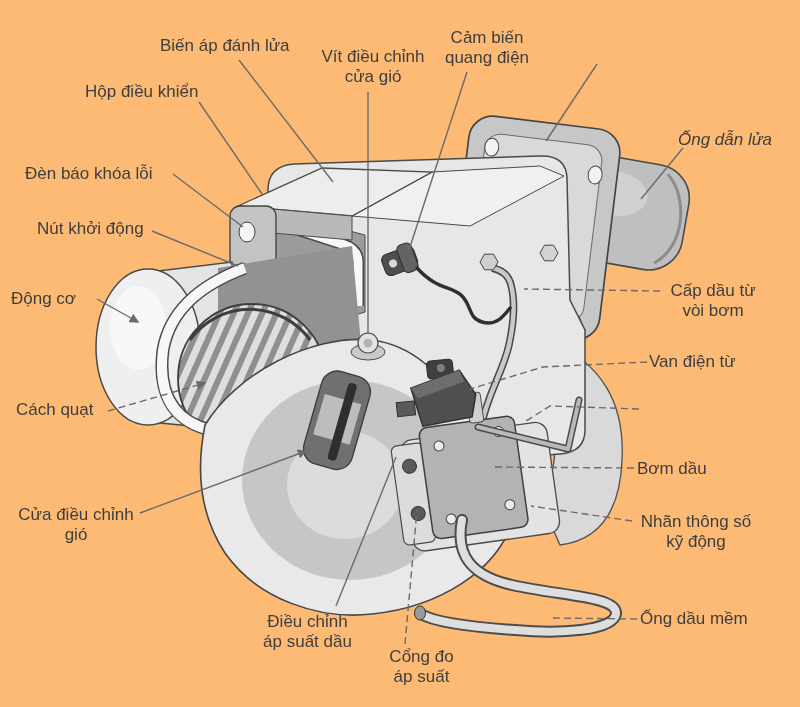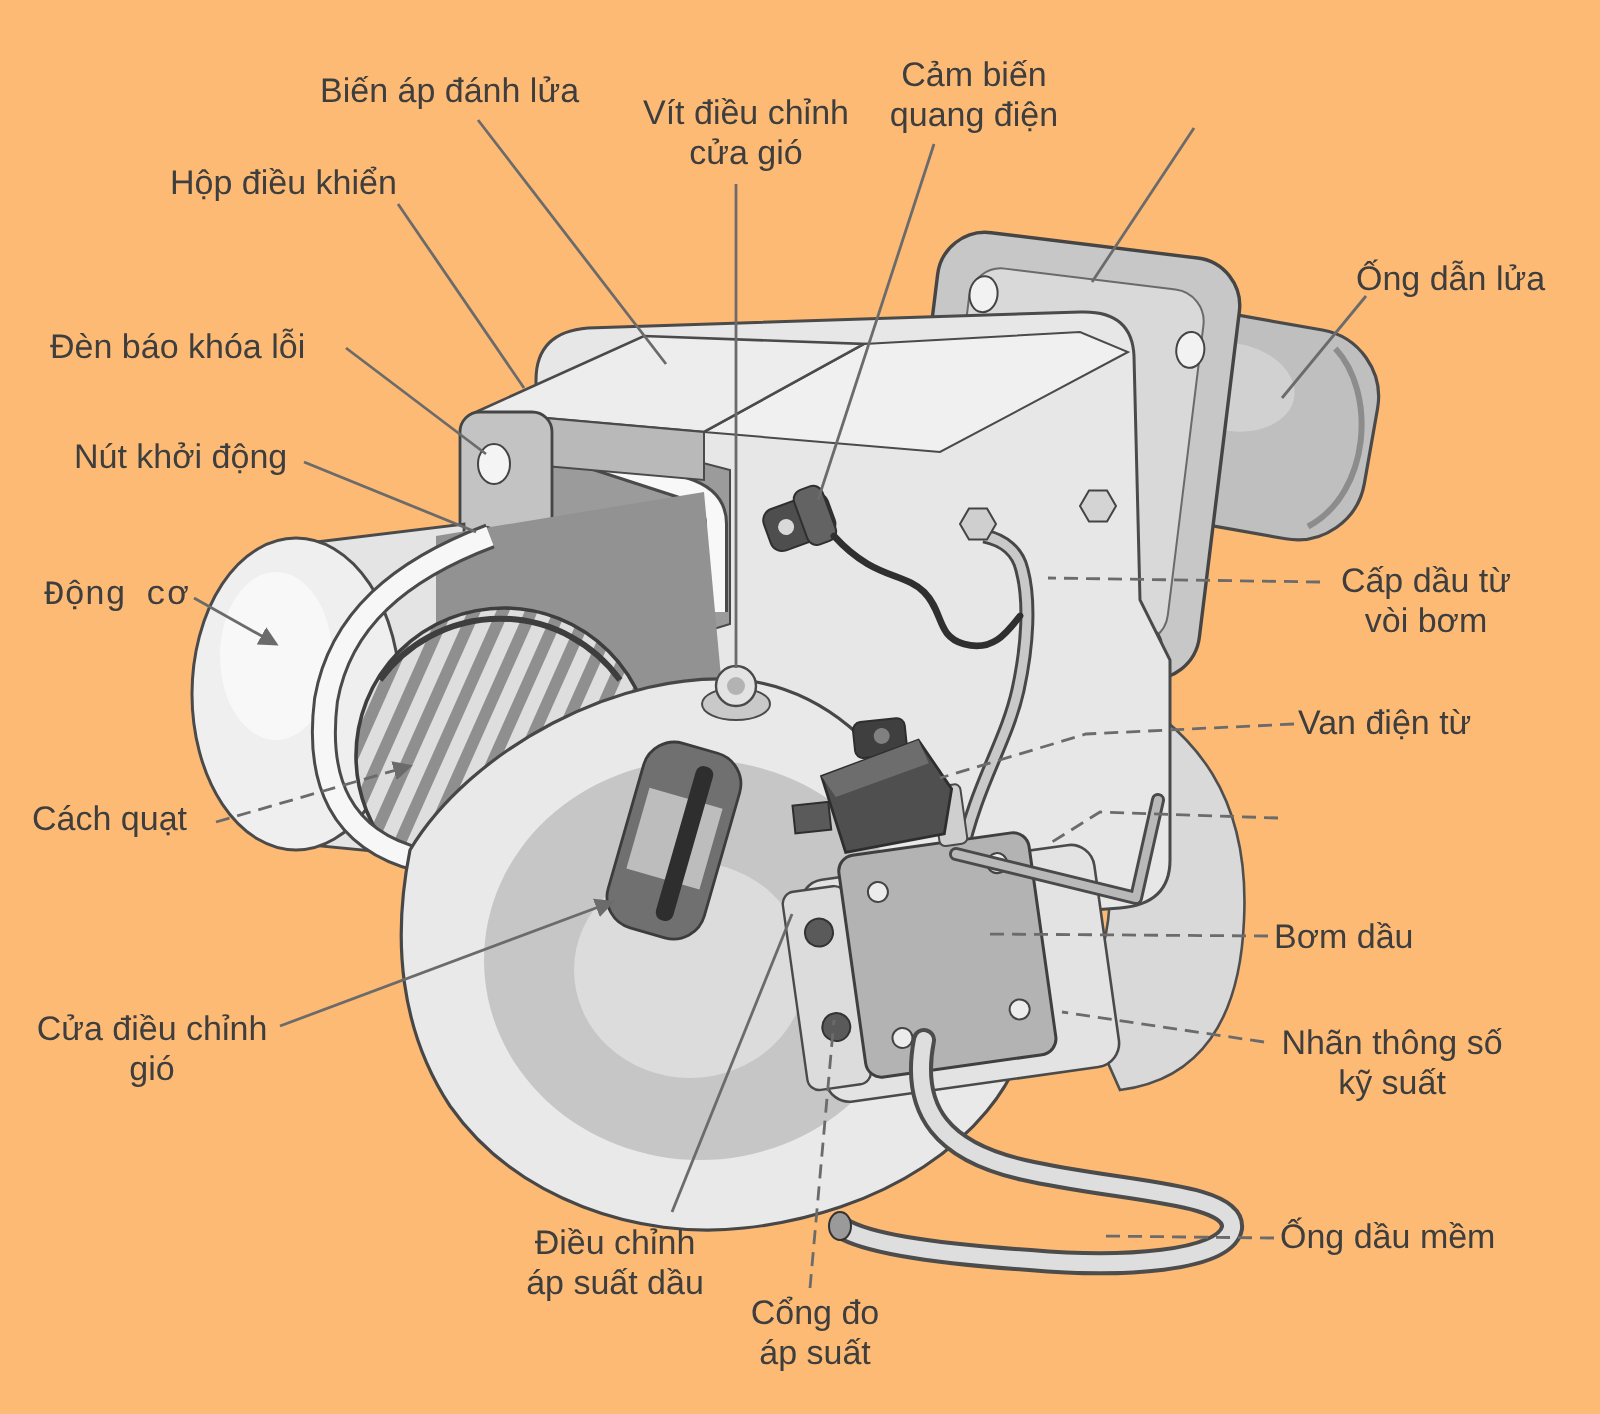--- a/index.html
+++ b/index.html
@@ -166,34 +166,34 @@
       <path d="M637,619 L551,618" stroke-dasharray="7,4"></path>
       <path d="M336,606 L396,457"></path>
       <path d="M405,644 L417,510" stroke-dasharray="7,4"></path>
     </g>
   </svg>
 
   <div class="lbl" style="left:160px;top:36px;">Biến áp đánh lửa</div>
   <div class="lbl" style="left:85px;top:82px;">Hộp điều khiển</div>
   <div class="lbl" style="left:25px;top:164px;">Đèn báo khóa lỗi</div>
   <div class="lbl" style="left:37px;top:219px;">Nút khởi động</div>
-  <div class="lbl" style="left:22px;top:289px;font-family:Liberation Mono, monospace;">Động cơ</div>
+  <div class="lbl" style="left:11px;top:289px;">Động cơ</div>
   <div class="lbl" style="left:16px;top:400px;">Cách quạt</div>
   <div class="lbl multi" style="left:316px;top:47px;width:114px;">Vít điều chỉnh
 cửa gió</div>
   <div class="lbl multi" style="left:12px;top:505px;width:128px;">Cửa điều chỉnh
 gió</div>
   <div class="lbl multi" style="left:436px;top:28px;width:102px;">Cảm biến
 quang điện</div>
-  <div class="lbl" style="left:678px;top:130px;">Ống dẫn lửa</div>
+  <div class="lbl" style="left:678px;top:130px;font-style:italic;">Ống dẫn lửa</div>
   <div class="lbl multi" style="left:663px;top:281px;width:100px;">Cấp dầu từ
 vòi bơm</div>
   <div class="lbl" style="left:649px;top:352px;">Van điện từ</div>
   <div class="lbl" style="left:637px;top:459px;">Bơm dầu</div>
   <div class="lbl multi" style="left:633px;top:512px;width:126px;">Nhãn thông số
-kỹ suất</div>
+kỹ động</div>
   <div class="lbl" style="left:640px;top:609px;">Ống dầu mềm</div>
   <div class="lbl multi" style="left:256px;top:612px;width:103px;">Điều chỉnh
 áp suất dầu</div>
-  <div class="lbl multi" style="left:370px;top:647px;width:75px;text-align:center;">Cổng đo
+  <div class="lbl multi" style="left:384px;top:647px;width:75px;text-align:center;">Cổng đo
 áp suất</div>
 
 </div>
 
 </body></html>

